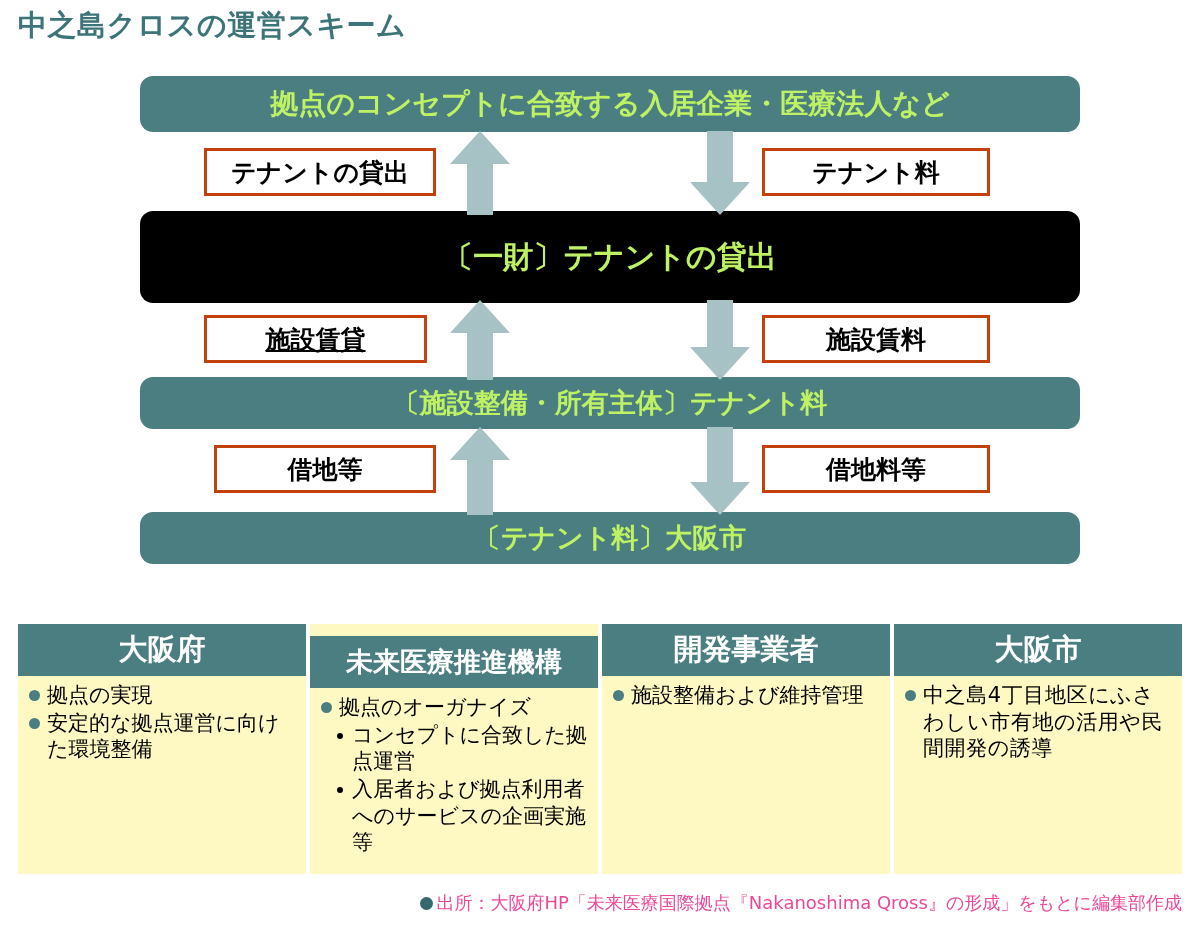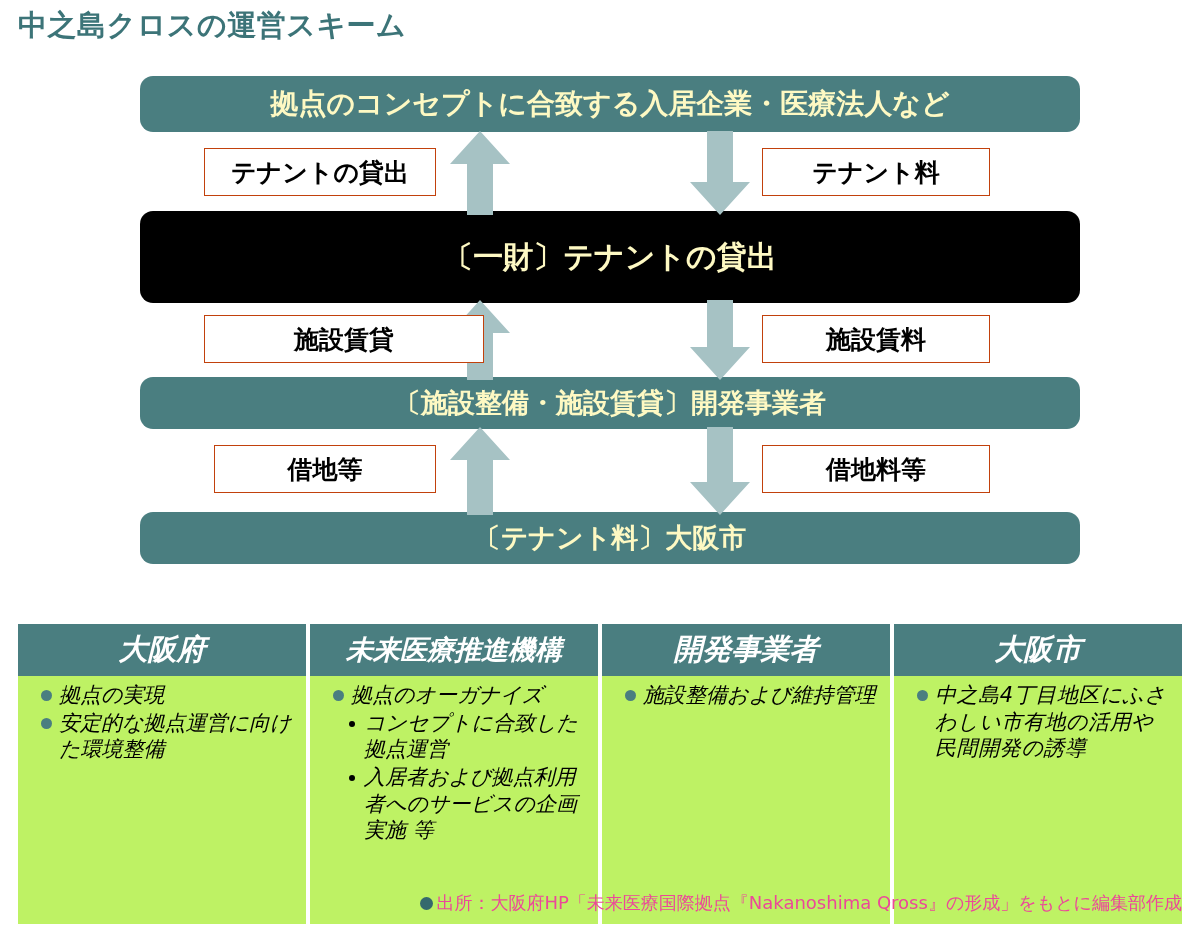--- a/index.html
+++ b/index.html
@@ -19,72 +19,71 @@
     position:absolute;left:18px;top:8px;
     font-size:29px;font-weight:bold;color:#3c7478;
     letter-spacing:0.5px;line-height:1.2;white-space:nowrap;
   }
 
   
   .bar{
     position:absolute;
     border-radius:13px;
     display:flex;align-items:center;justify-content:center;
-    color:#fef9c3;font-weight:bold;white-space:nowrap;
+    color:#bef264;font-weight:bold;white-space:nowrap;
     box-sizing:border-box;
   }
   .bar.teal{background:#4a7e80;}
   .bar.black{background:#000000;}
 
   #bar-tenants{left:140px;top:76px;width:940px;height:56px;font-size:28px;}
   #bar-org{left:140px;top:211px;width:940px;height:92px;font-size:30px;}
   #bar-developer{left:140px;top:377px;width:940px;height:52px;font-size:27px;}
   #bar-city{left:140px;top:512px;width:940px;height:52px;font-size:27px;}
 
   
   .arrow{position:absolute;}
   .arrow svg{display:block;}
 
   
   .flowlabel{
     position:absolute;
     background:#ffffff;
-    border:1px solid #c2410c;
+    border:3px solid #c2410c;
     box-sizing:border-box;
     display:flex;align-items:center;justify-content:center;
     font-weight:bold;color:#000000;font-size:25px;
     white-space:nowrap;
   }
   #lbl-tenant-lease{left:204px;top:148px;width:232px;height:48px;}
   #lbl-tenant-fee{left:762px;top:148px;width:228px;height:48px;}
-  #lbl-facility-lease{left:204px;top:315px;width:280px;height:48px;}
+  #lbl-facility-lease{left:204px;top:315px;width:223px;height:48px;text-decoration:underline;}
   #lbl-facility-fee{left:762px;top:315px;width:228px;height:48px;text-align:center;}
   #lbl-land-lease{left:214px;top:445px;width:222px;height:48px;}
   #lbl-land-fee{left:762px;top:445px;width:228px;height:48px;}
 
   
   .card{
-    position:absolute;top:624px;width:288px;height:300px;
-    background:#bef264;
-    box-sizing:border-box;
-    font-style:italic;
+    position:absolute;top:624px;width:288px;height:250px;
+    background:#fef9c3;
+    box-sizing:border-box;
   }
   #card-0{left:18px;}
   #card-1{left:310px;}
   #card-2{left:602px;}
   #card-3{left:894px;}
 
   .card-head{
     height:52px;background:#4a7e80;color:#ffffff;
     display:flex;align-items:center;justify-content:center;
     font-size:29px;font-weight:bold;white-space:nowrap;
     box-sizing:border-box;
   }
-  #card-1 .card-head{font-size:27px;}
-  .card-body{padding:6px 8px 0 22px;box-sizing:border-box;}
+  #card-1 .card-head{font-size:27px;margin-top:12px;}
+  .card-body{padding:6px 8px 0 10px;box-sizing:border-box;}
 
   .bullet1{
     position:relative;padding-left:19px;
     font-size:21px;line-height:1.27;color:#000000;
     margin-bottom:1px;font-weight:normal;
   }
   .bullet1::before{
     content:"";position:absolute;left:1px;top:8px;
     width:11px;height:11px;border-radius:50%;
     background:#4a7e80;
@@ -121,21 +120,21 @@
 
   <div class="bar teal" id="bar-tenants">
     <span>拠点のコンセプトに合致する入居企業・医療法人など</span>
   </div>
 
   <div class="bar black" id="bar-org">
     <span>〔一財〕テナントの貸出</span>
   </div>
 
   <div class="bar teal" id="bar-developer">
-    <span>〔施設整備・施設賃貸〕開発事業者</span>
+    <span>〔施設整備・所有主体〕テナント料</span>
   </div>
 
   <div class="bar teal" id="bar-city">
     <span>〔テナント料〕大阪市</span>
   </div>
 
   <div class="arrow" style="left:450px;top:131px;">
     <svg width="60" height="84" viewBox="0 0 60 84">
       <polygon points="30,0 60,33 43,33 43,84 17,84 17,33 0,33" fill="#a6c2c4"></polygon>
     </svg>

